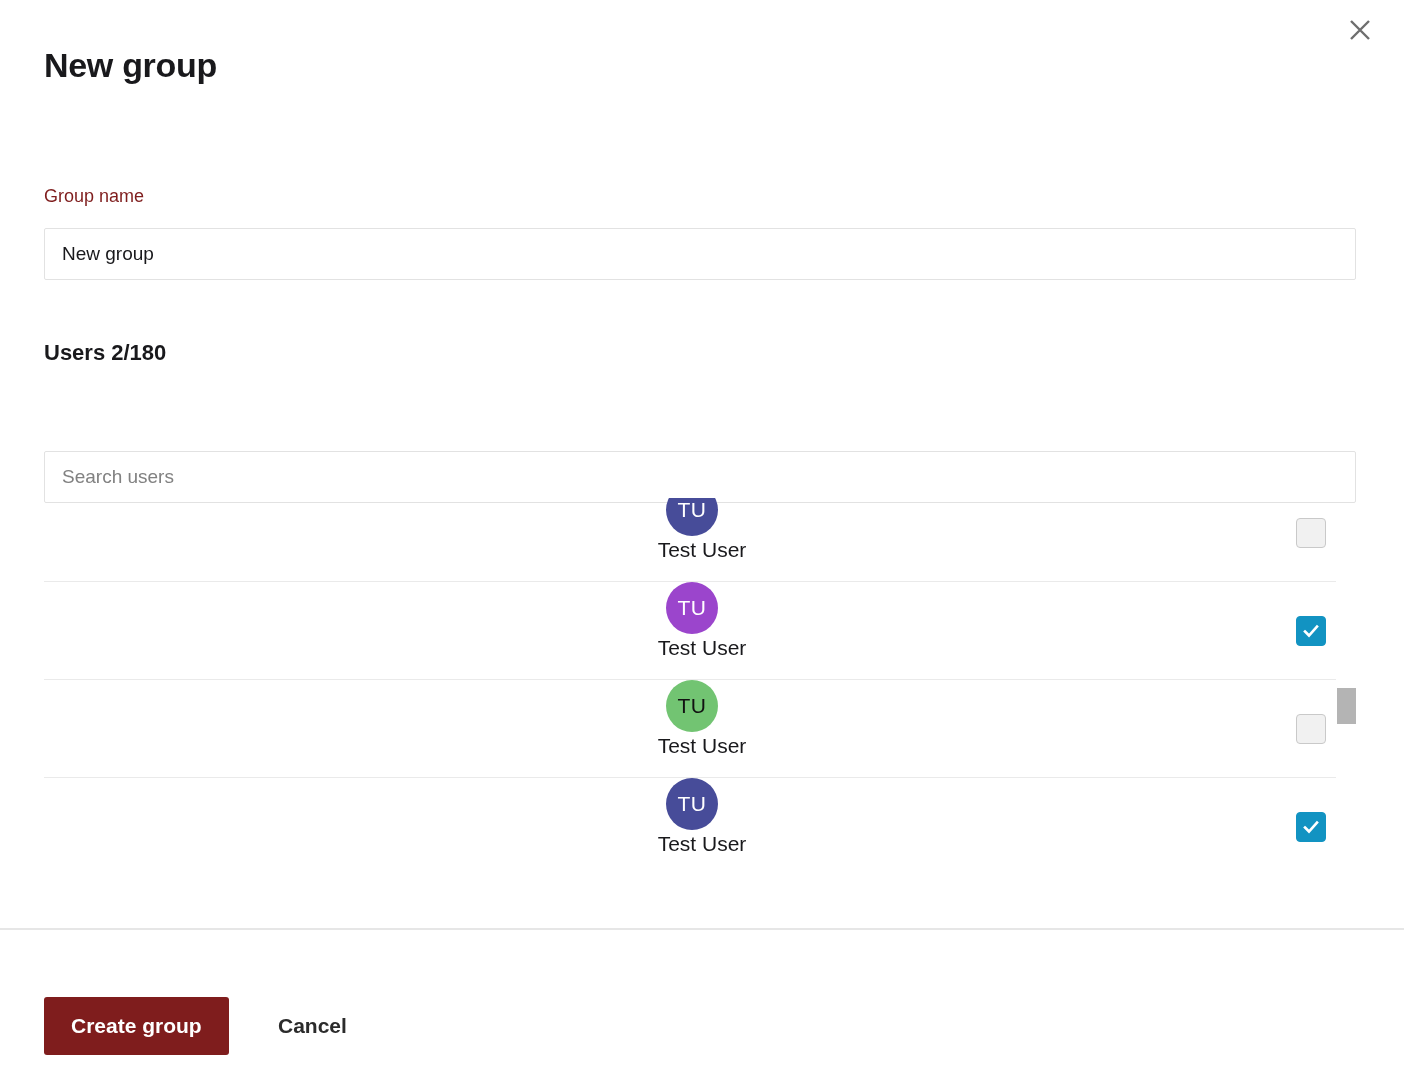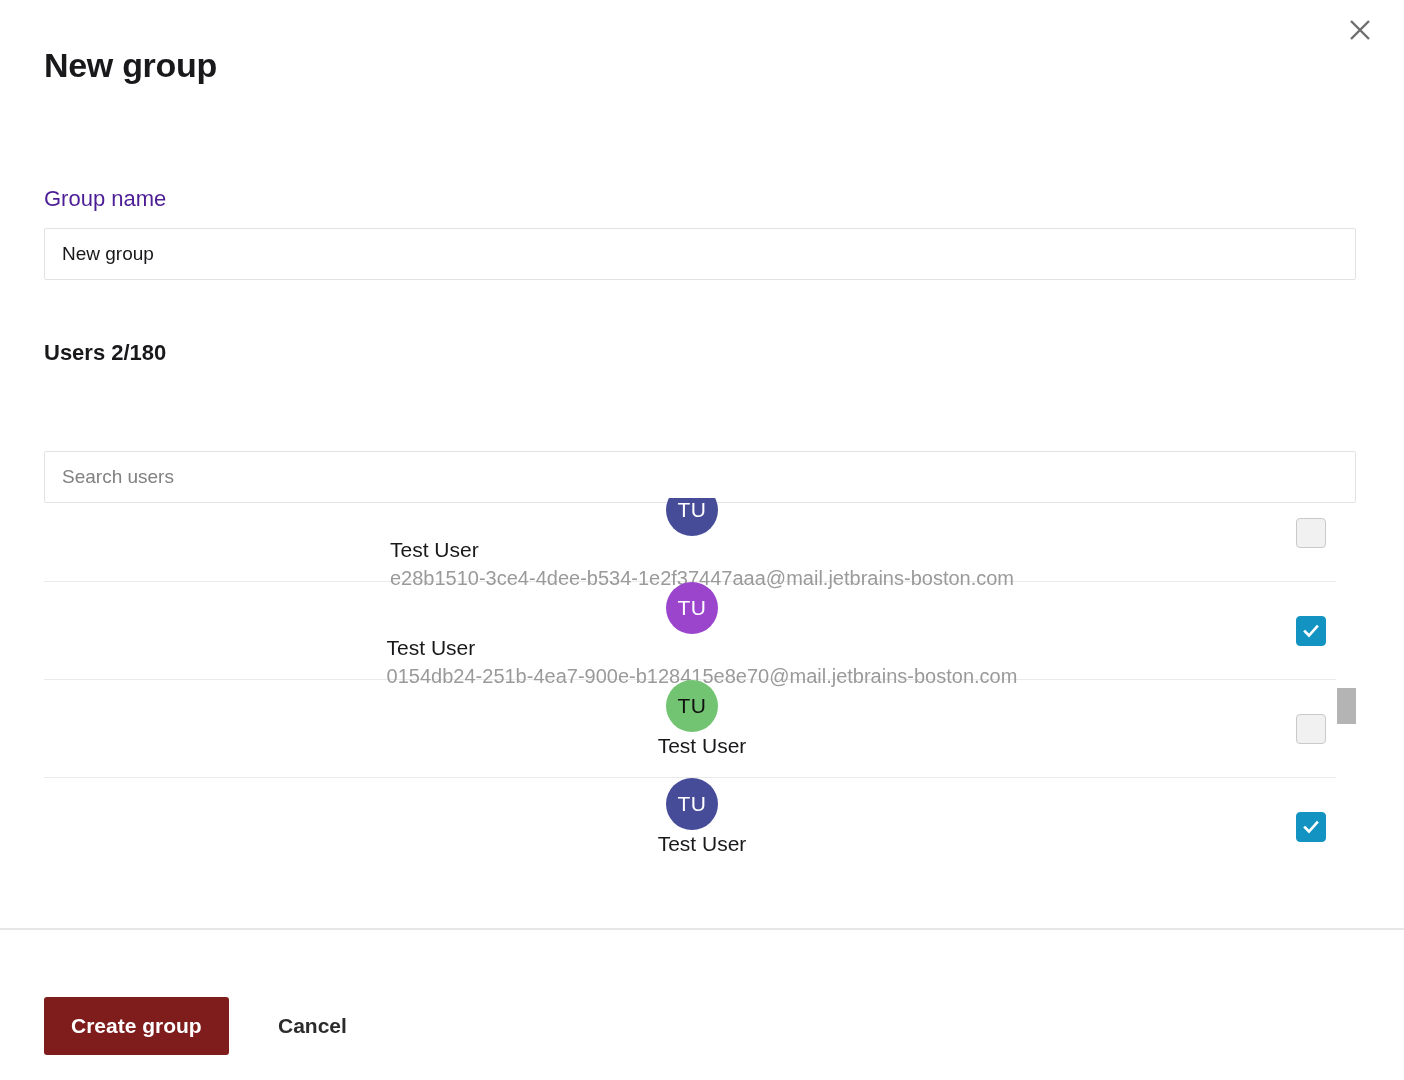--- a/index.html
+++ b/index.html
@@ -46,22 +46,22 @@
     letter-spacing: -0.3px;
     color: #19191C;
     margin: 0;
   }
 
   
   .field-label {
     position: absolute;
     left: 44px;
     top: 186px;
-    font-size: 22px;
-    color: #4c1d95;
+    font-size: 18px;
+    color: #7f1d1d;
   }
   .text-input {
     position: absolute;
     left: 44px;
     top: 228px;
     width: 1312px;
     height: 52px;
     box-sizing: border-box;
     border: 1.5px solid #E2E2E2;
     border-radius: 2px;
@@ -260,36 +260,34 @@
 
   <div class="user-list-wrap">
     <div class="user-list">
 
       <div class="user-row">
         <div class="avatar" style="background: rgb(71, 76, 153); color: rgb(255, 255, 255);">
           <span>TU</span>
         </div>
         <div class="user-text">
           <span class="user-name">Test User</span>
-          <span class="user-email">e28b1510-3ce4-4dee-b534-1e2f37447aaa@mail.jetbrains-boston.com</span>
         </div>
         <div class="row-check off">
           <svg class="tick" width="20" height="20" viewBox="0 0 20 20" aria-hidden="true" style="visibility: hidden;">
             <path d="M4 10.5 L8 14.5 L16 5.5" stroke="#FFFFFF" stroke-width="2.6" fill="none" stroke-linecap="square"></path>
           </svg>
         </div>
       </div>
 
       <div class="user-row">
         <div class="avatar" style="background: rgb(155, 69, 204); color: rgb(255, 255, 255);">
           <span>TU</span>
         </div>
         <div class="user-text">
           <span class="user-name">Test User</span>
-          <span class="user-email">0154db24-251b-4ea7-900e-b128415e8e70@mail.jetbrains-boston.com</span>
         </div>
         <div class="row-check on">
           <svg class="tick" width="20" height="20" viewBox="0 0 20 20" aria-hidden="true" style="visibility: visible;">
             <path d="M4 10.5 L8 14.5 L16 5.5" stroke="#FFFFFF" stroke-width="2.6" fill="none" stroke-linecap="square"></path>
           </svg>
         </div>
       </div>
 
       <div class="user-row">
         <div class="avatar" style="background: rgb(114, 196, 114); color: rgb(17, 17, 17);">

